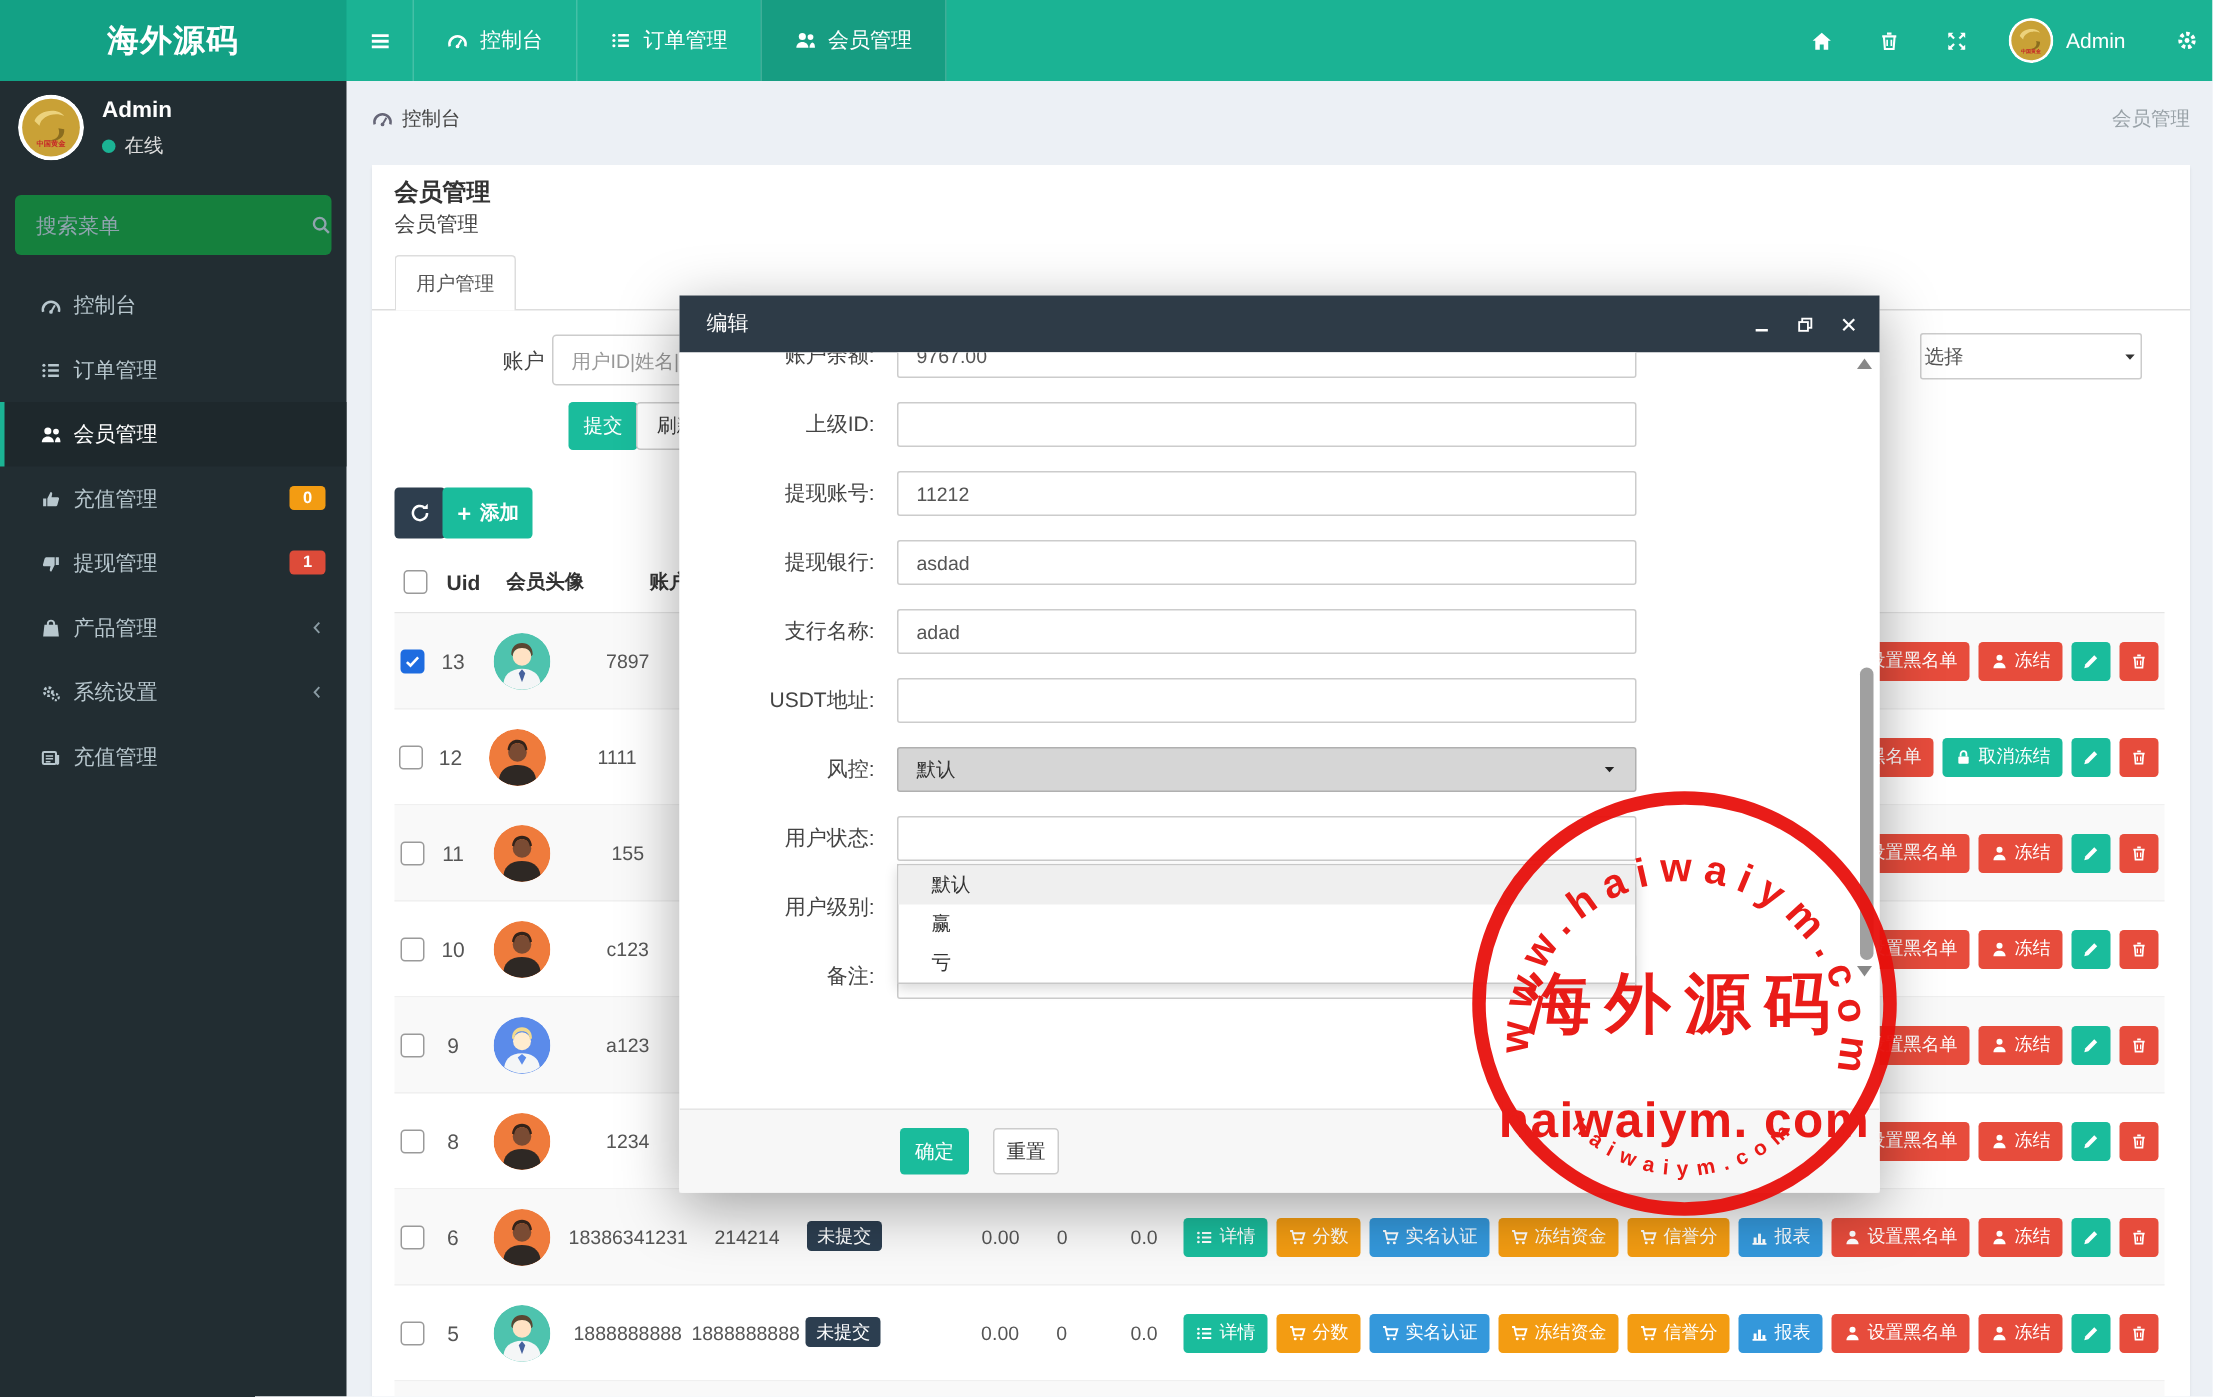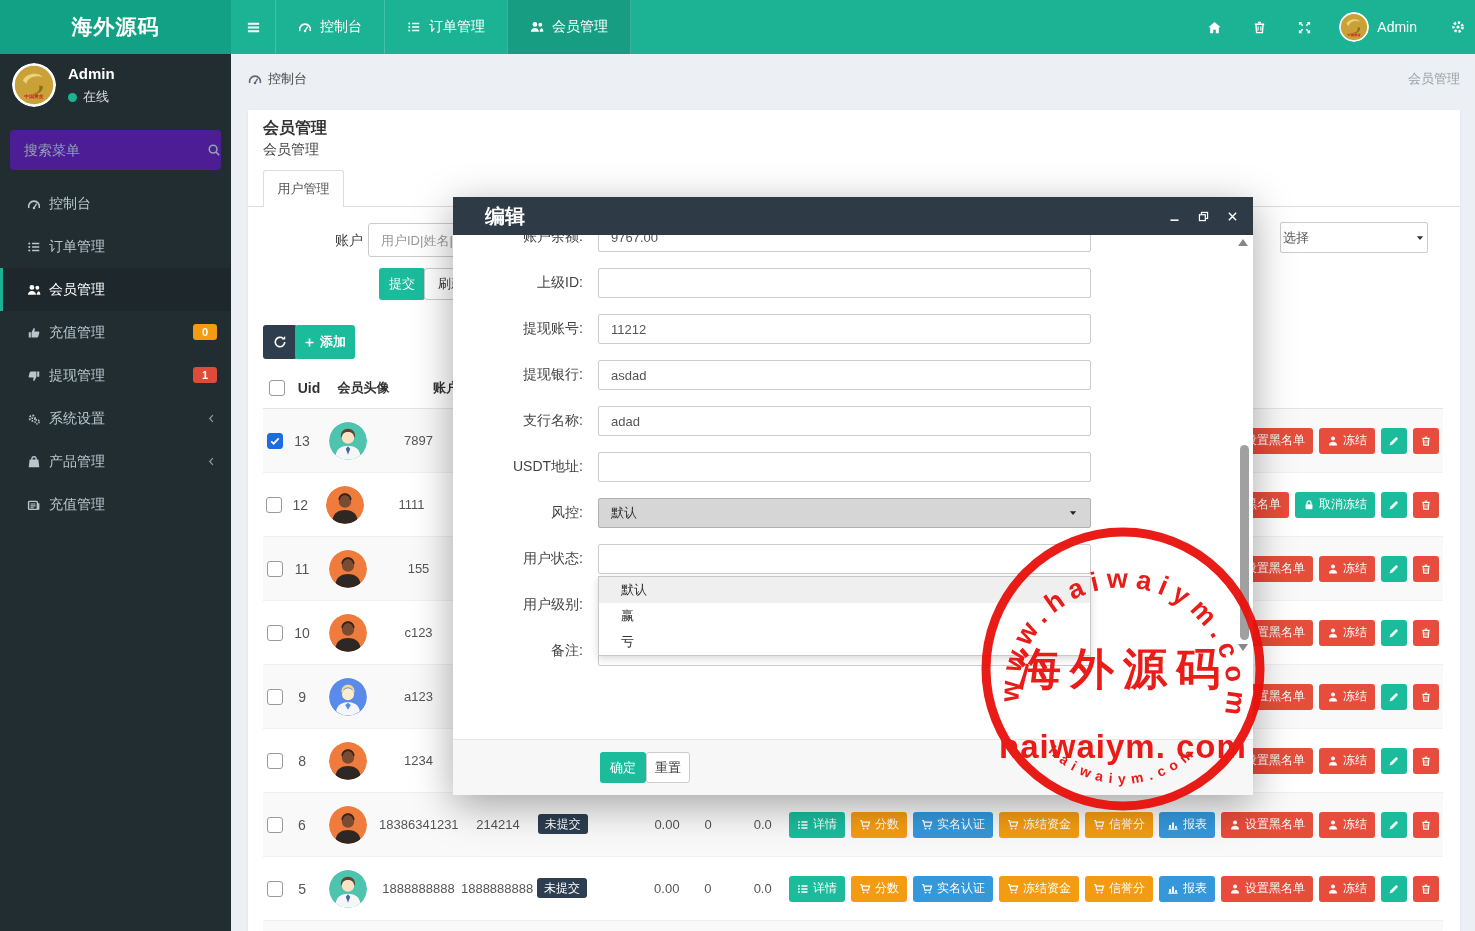--- a/index.html
+++ b/index.html
@@ -25,21 +25,21 @@
   .nav-admin{font-size:14px;margin-right:18px}
   .nav-gear{margin-right:-6px;font-size:16px}
 
   
   .sidebar{position:absolute;left:0;top:54px;width:231px;bottom:0;background:#222d32;z-index:15}
   .user-panel{position:relative;padding:10px 12px;height:60px}
   .user-avatar{position:absolute;left:12px;top:9px;width:44px;height:44px;border-radius:50%;overflow:hidden}
   .user-name{position:absolute;left:68px;top:11px;color:#fff;font-size:15px;font-weight:bold}
   .user-status{position:absolute;left:68px;top:34px;color:#ddd;font-size:13px;display:flex;align-items:center;gap:6px}
   .dot{width:9px;height:9px;border-radius:50%;background:#1bb394;display:inline-block}
-  .side-search{position:absolute;left:10px;top:76px;width:211px;height:40px;background:#4c1d95;border-radius:4px;
+  .side-search{position:absolute;left:10px;top:76px;width:211px;height:40px;background:#15803d;border-radius:4px;
                display:flex;align-items:center;padding:5px 12px;box-sizing:border-box}
   .side-search input{flex:1;background:transparent;border:none;outline:none;color:#ccc;font-size:14px;font-family:inherit}
   .side-search input::placeholder{color:#90a4ae}
   .side-search .i{color:#90a4ae;font-size:14px}
   .side-menu{position:absolute;left:0;top:128px;right:0;list-style:none;margin:0;padding:0}
   .sm-item{height:43px;display:flex;align-items:center;color:#b8c7ce;font-size:14px;padding-left:24px;
            position:relative;cursor:pointer;border-left:3px solid transparent}
   .sm-item .i{width:22px;font-size:14px}
   .sm-item.active{background:#1e282c;border-left-color:#1bb394;color:#fff}
   .sm-badge{position:absolute;right:14px;top:13px;min-width:12px;padding:2px 6px;border-radius:3px;
@@ -104,38 +104,38 @@
   .abtn{height:26px;display:inline-flex;align-items:center;gap:4px;padding:0 8px;border-radius:3px;color:#fff;
         font-size:12px;cursor:pointer;white-space:nowrap}
   .abtn .i{font-size:12px}
   .abtn.sq{width:26px;padding:0;justify-content:center}
   .teal{background:#1abc9c}.orange{background:#f39c12}.blue{background:#3498db}.red{background:#e74c3c}
 
   
   .modal{position:absolute;left:453px;top:197px;width:800px;height:598px;z-index:50;background:#fff;
          box-shadow:0 10px 40px rgba(0,0,0,.35);border-radius:2px}
   .mhead{position:absolute;left:0;top:0;right:0;height:38px;background:#2e3b47;color:#fff;display:flex;align-items:center}
-  .mtitle{font-size:20px;font-weight:bold;padding-left:32px}
+  .mtitle{font-size:14px;font-weight:normal;padding-left:18px}
   .mctrl{position:absolute;right:14px;top:0;height:38px;display:flex;align-items:center;gap:16px;font-size:12px}
   .mctrl .i{cursor:pointer;color:#fff;font-size:13px}
   .mbody{position:absolute;left:0;top:38px;right:0;bottom:0;background:#fff;overflow:hidden}
   .mrow{height:30px;margin-bottom:16px;display:flex;align-items:center}
   .mrow:first-child{margin-top:-13px}
   .mlabel{width:130px;text-align:right;padding-right:15px;font-size:14px;color:#444;flex:none}
   .minput{width:493px;height:30px;border:1px solid #ccc;border-radius:2px;padding:0 12px;font-size:13px;color:#555;
           box-sizing:border-box;outline:none;font-family:inherit;flex:none}
   .minput.sel{background:#d6d6d6;border-color:#b0b0b0;display:flex;align-items:center;justify-content:space-between;color:#333}
   .minput.sel .i{font-size:10px;color:#222}
   .minput.dis{background:#ededed;border-color:#ddd}
   .ddlist{position:absolute;left:145px;top:341px;width:493px;background:#fff;border:1px solid #c8c8c8;
           box-shadow:0 3px 8px rgba(0,0,0,.15);z-index:6;box-sizing:border-box}
   .ddopt{height:26px;line-height:26px;padding-left:22px;font-size:13px;color:#333;cursor:pointer}
   .ddopt.hl{background:#efefef}
   .mfoot{position:absolute;left:0;right:0;bottom:0;height:56px;background:#f7f7f7;border-top:1px solid #e5e5e5;
-         display:flex;align-items:center;padding-left:147px;gap:0;z-index:7;box-sizing:border-box}
+         display:flex;align-items:center;padding-left:147px;gap:16px;z-index:7;box-sizing:border-box}
   .b-ok{width:46px;height:31px;background:#1abc9c;color:#fff}
   .b-reset{width:44px;height:31px;background:#fff;border:1px solid #ccc;color:#333}
   .msb-up,.msb-dn{position:absolute;right:5px;width:0;height:0;border-left:5px solid transparent;border-right:5px solid transparent}
   .msb-up{top:4px;border-bottom:7px solid #888}
   .msb-dn{top:409px;border-top:7px solid #888}
   .msb-thumb{position:absolute;right:4px;top:210px;width:9px;height:195px;background:#a0a0a0;border-radius:5px}
 
   
   .stamp{position:absolute;left:972px;top:518px;width:302px;height:302px;z-index:60;opacity:.95;pointer-events:none}
 </style>
@@ -301,40 +301,40 @@
               <path d="M2 7.2h2.4v6H2zM5.2 13.2v-6l2.5-5c.9 0 1.4.7 1.2 1.7L8.4 6.2h4.7c.8 0 1.2.7 1 1.4l-1.2 4.4c-.2.8-.8 1.2-1.6 1.2z" fill="currentColor"></path>
             </g>
           </svg>
         </span>
         <span>提现管理</span>
         <span class="sm-badge" style="background:#dd4b39">1</span>
       </li>
       <li class="sm-item">
         <span class="i">
           <svg class="isvg" viewBox="0 0 16 16">
+            <path d="M3 5.2h10l1 8.8H2z" fill="currentColor"></path>
+            <path d="M5.6 6.8V4.4a2.4 2.4 0 0 1 4.8 0v2.4" fill="none" stroke="currentColor" stroke-width="1.5"></path>
+          </svg>
+        </span>
+        <span>产品管理</span>
+        <span class="sm-chev">
+          <svg class="isvg" style="width:11px;height:11px" viewBox="0 0 16 16">
+            <path d="M10 3L5.4 8l4.6 5" fill="none" stroke="currentColor" stroke-width="1.8"></path>
+          </svg>
+        </span>
+      </li>
+      <li class="sm-item">
+        <span class="i">
+          <svg class="isvg" viewBox="0 0 16 16">
             <circle cx="6" cy="7" r="3.1" fill="none" stroke="currentColor" stroke-width="2" stroke-dasharray="2 1.6"></circle>
             <circle cx="6" cy="7" r="1.1" fill="currentColor"></circle>
             <circle cx="11.6" cy="11.2" r="2.3" fill="none" stroke="currentColor" stroke-width="1.7" stroke-dasharray="1.5 1.2"></circle>
           </svg>
         </span>
         <span>系统设置</span>
-        <span class="sm-chev">
-          <svg class="isvg" style="width:11px;height:11px" viewBox="0 0 16 16">
-            <path d="M10 3L5.4 8l4.6 5" fill="none" stroke="currentColor" stroke-width="1.8"></path>
-          </svg>
-        </span>
-      </li>
-      <li class="sm-item">
-        <span class="i">
-          <svg class="isvg" viewBox="0 0 16 16">
-            <path d="M3 5.2h10l1 8.8H2z" fill="currentColor"></path>
-            <path d="M5.6 6.8V4.4a2.4 2.4 0 0 1 4.8 0v2.4" fill="none" stroke="currentColor" stroke-width="1.5"></path>
-          </svg>
-        </span>
-        <span>产品管理</span>
         <span class="sm-chev">
           <svg class="isvg" style="width:11px;height:11px" viewBox="0 0 16 16">
             <path d="M10 3L5.4 8l4.6 5" fill="none" stroke="currentColor" stroke-width="1.8"></path>
           </svg>
         </span>
       </li>
       <li class="sm-item">
         <span class="i">
           <svg class="isvg" viewBox="0 0 16 16">
             <rect x="1.8" y="3.8" width="10" height="9.2" rx="1" fill="none" stroke="currentColor" stroke-width="1.6"></rect>

